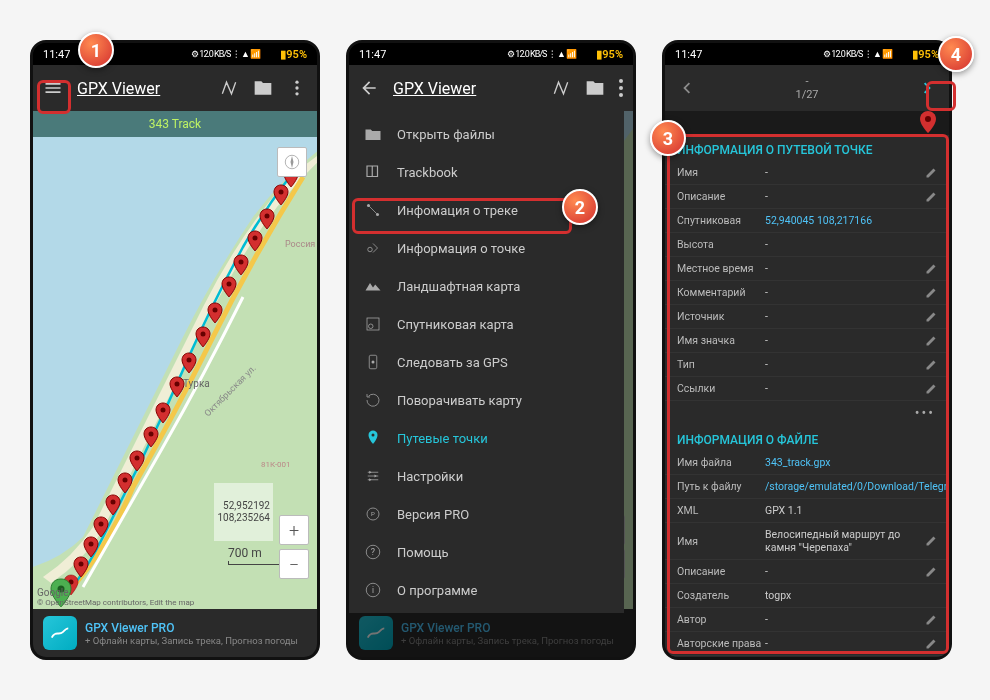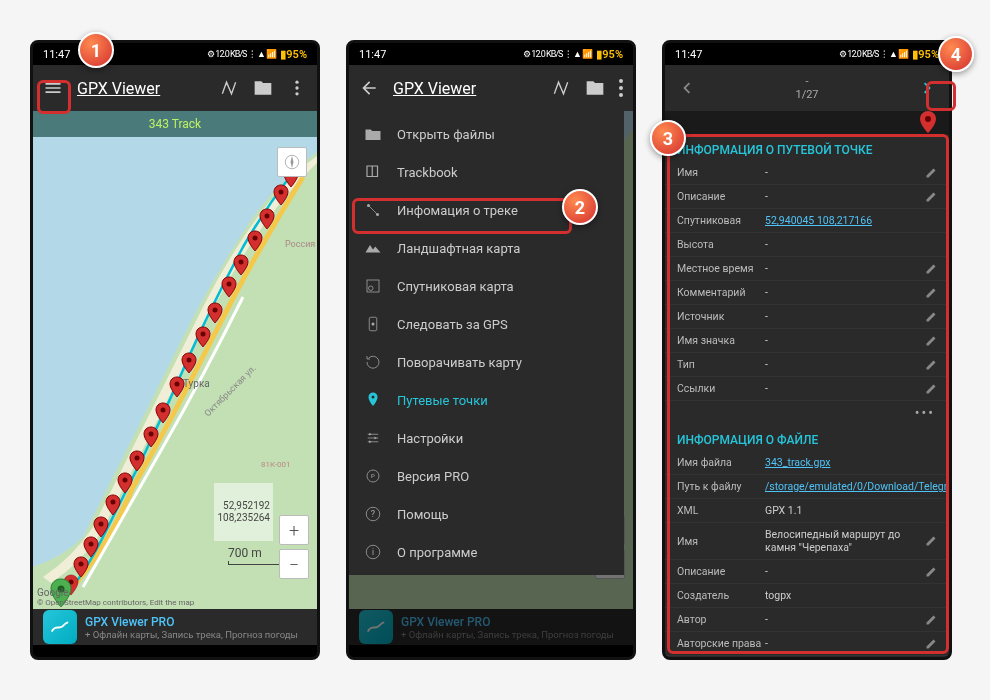--- a/index.html
+++ b/index.html
@@ -1,21 +1,21 @@
 <!DOCTYPE html>
 <html><head>
 <meta charset="utf-8">
 <style>
   * { box-sizing: border-box; margin: 0; padding: 0; }
   body { width: 990px; height: 700px; background: #f5f5f5; font-family: Roboto, Arial, sans-serif; position: relative; }
   .container { display: flex; gap: 26px; padding: 40px 30px; }
-  .phone { width: 290px; height: 620px; background: #000; border-radius: 8px; position: relative; overflow: hidden; border: 3px solid #111; }
+  .phone { width: 290px; height: 620px; background: #000; border-radius: 16px; position: relative; overflow: hidden; border: 3px solid #111; }
 
   .status-bar { height: 22px; background: #000; color: #fff; display: flex; align-items: center; justify-content: space-between; padding: 0 10px; font-size: 11px; }
-  .status-right { display: flex; align-items: center; gap: 4px; }
+  .status-right { display: flex; align-items: center; gap: 20px; }
   .battery { color: #ffc107; font-weight: 600; }
   .signal-icons { font-size: 9px; letter-spacing: -1px; }
 
   .app-bar { height: 46px; background: #2a2a2a; color: #fff; display: flex; align-items: center; padding: 0 10px; gap: 14px; }
   .app-title { flex: 1; font-size: 16px; font-weight: 400; text-decoration: underline; }
   .icon-btn { color: #ccc; cursor: pointer; display: inline-flex; }
   .app-actions { display: flex; gap: 14px; align-items: center; }
 
   .track-bar { height: 26px; background: #4a7a7a; color: #bef264; font-size: 12px; text-align: center; line-height: 26px; }
 
@@ -29,21 +29,21 @@
   .map-btn { position: absolute; width: 30px; height: 30px; background: #fff; border: 1px solid #bbb; border-radius: 2px; display: flex; align-items: center; justify-content: center; color: #555; font-size: 18px; font-weight: 300; cursor: pointer; }
   .compass-btn { top: 10px; right: 10px; }
   .coords-box { position: absolute; bottom: 68px; right: 44px; font-size: 10px; color: #444; text-align: right; line-height: 1.2; background: rgba(255,255,255,0.5); padding: 17px 3px; }
   .scale-bar { position: absolute; bottom: 44px; right: 29px; font-size: 12px; color: #444; }
   .scale-line { width: 60px; height: 1px; border-right: 1px solid #444; border-bottom: 1px solid #444; border-left: 1px solid #444; height: 4px; margin-top: 1px; }
   .zoom-in { bottom: 64px; right: 8px; }
   .zoom-out { bottom: 30px; right: 8px; }
   .attribution { position: absolute; bottom: 2px; left: 4px; font-size: 8px; color: #666; }
   .attrib-logo { font-size: 10px; }
 
-  .promo-bar { height: 36px; background: #2a2a2a; display: flex; align-items: center; padding: 6px 10px; gap: 8px; }
+  .promo-bar { height: 48px; background: #2a2a2a; display: flex; align-items: center; padding: 6px 10px; gap: 8px; }
   .promo-icon { width: 34px; height: 34px; background: linear-gradient(135deg, #26c6da, #00acc1); border-radius: 6px; display: flex; align-items: center; justify-content: center; color: #fff; font-size: 16px; }
   .promo-text { flex: 1; }
   .promo-title { color: #4fc3f7; font-size: 12px; font-weight: 500; }
   .promo-sub { color: #888; font-size: 9.5px; }
 
   
   .drawer-scrim { position: absolute; inset: 0; background: rgba(0,0,0,0.55); }
   .drawer { position: absolute; top: 68px; left: 0; width: 275px; background: #2a2a2a; padding: 4px 0; }
   .drawer-item { display: flex; align-items: center; gap: 14px; padding: 10px 14px; color: #ccc; font-size: 13px; cursor: pointer; }
   .drawer-item.active { color: #26c6da; }
@@ -54,21 +54,21 @@
   .nav-bar { height: 46px; background: #2a2a2a; color: #aaa; display: flex; align-items: center; padding: 0 10px; }
   .nav-back { color: #aaa; cursor: pointer; }
   .nav-center { flex: 1; text-align: center; font-size: 11px; line-height: 1.2; }
   .nav-next { color: #26c6da; cursor: pointer; }
   .wp-marker-row { height: 24px; background: #1a1a1a; display: flex; justify-content: flex-end; padding-right: 12px; }
 
   .section-title { color: #26c6da; font-size: 12px; padding: 8px 12px 4px; background: #2a2a2a; font-weight: 500; }
   .info-row { display: flex; align-items: center; padding: 5px 12px; background: #2a2a2a; border-bottom: 1px solid #333; min-height: 24px; }
   .info-label { width: 88px; color: #bbb; font-size: 10.5px; flex-shrink: 0; }
   .info-value { flex: 1; color: #ccc; font-size: 10.5px; }
-  .info-value.link { color: #4fc3f7; text-decoration: underline; }
+  .info-value.link { color: #4fc3f7; }
   .info-edit { color: #888; font-size: 11px; cursor: pointer; }
   .more-row { background: #2a2a2a; text-align: right; padding: 4px 14px; color: #aaa; font-size: 14px; letter-spacing: 2px; }
   .phone3-content { height: 552px; overflow: hidden; background: #2a2a2a; }
 
   
   .badge { position: absolute; width: 36px; height: 36px; border-radius: 50%; background: radial-gradient(circle at 35% 30%, #ff8a50, #d32f2f); border: 2px solid #fff; box-shadow: 0 2px 6px rgba(0,0,0,0.4); color: #fff; font-weight: 700; font-size: 18px; display: flex; align-items: center; justify-content: center; z-index: 100; }
   .highlight { position: absolute; border: 3px solid #d32f2f; border-radius: 6px; z-index: 50; pointer-events: none; }
 
   svg { display: block; }
 </style>
@@ -317,20 +317,29 @@
                 <circle cx="6" cy="6" r="2" fill="currentColor"></circle>
                 <circle cx="18" cy="18" r="2" fill="currentColor"></circle>
                 <path d="M7 7l10 10" stroke="currentColor" fill="none"></path>
               </svg>
             </span>
             <span>Инфомация о треке</span>
           </div>
           <div class="drawer-item">
             <span class="drawer-icon">
               <svg width="18" height="18" viewBox="0 0 24 24">
+                <circle cx="8" cy="14" r="3" fill="none" stroke="currentColor"></circle>
+                <path d="M12 6l6 6-6 6" fill="none" stroke="currentColor"></path>
+              </svg>
+            </span>
+            <span>Информация о точке</span>
+          </div>
+          <div class="drawer-item">
+            <span class="drawer-icon">
+              <svg width="18" height="18" viewBox="0 0 24 24">
                 <path fill="currentColor" d="M2 18l6-10 4 6 3-4 7 8z"></path>
               </svg>
             </span>
             <span>Ландшафтная карта</span>
           </div>
           <div class="drawer-item">
             <span class="drawer-icon">
               <svg width="18" height="18" viewBox="0 0 24 24">
                 <rect x="4" y="4" width="16" height="16" fill="none" stroke="currentColor"></rect>
                 <circle cx="9" cy="15" r="3" fill="none" stroke="currentColor"></circle>

